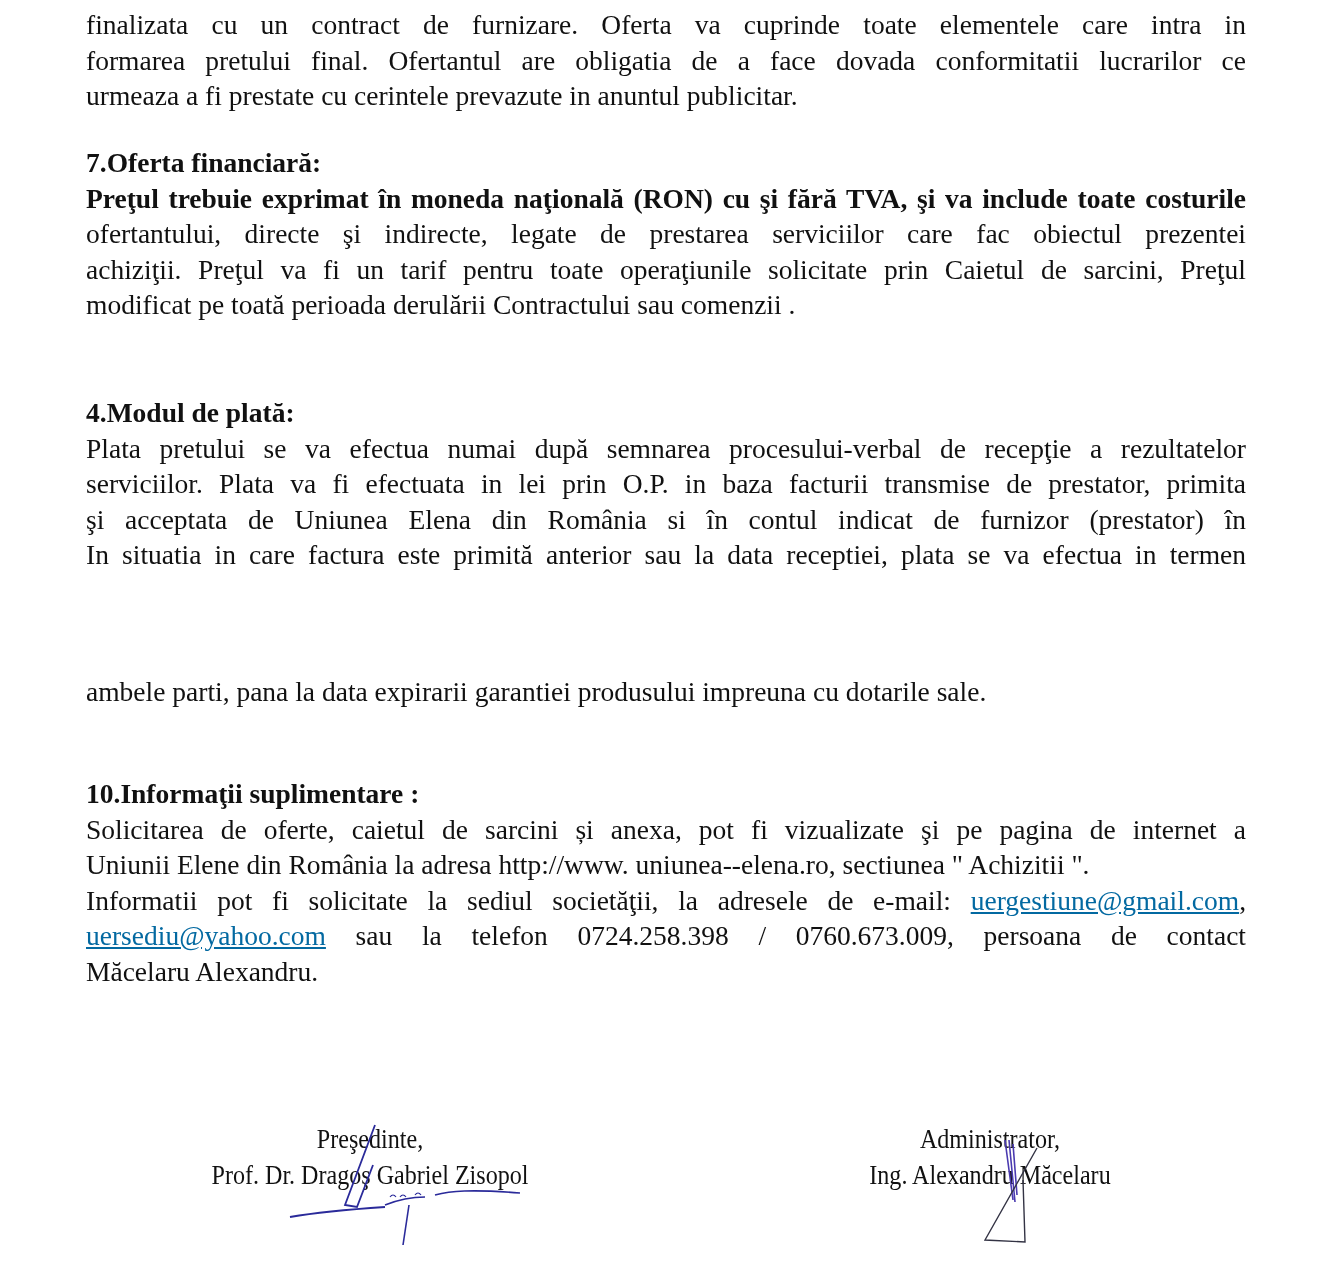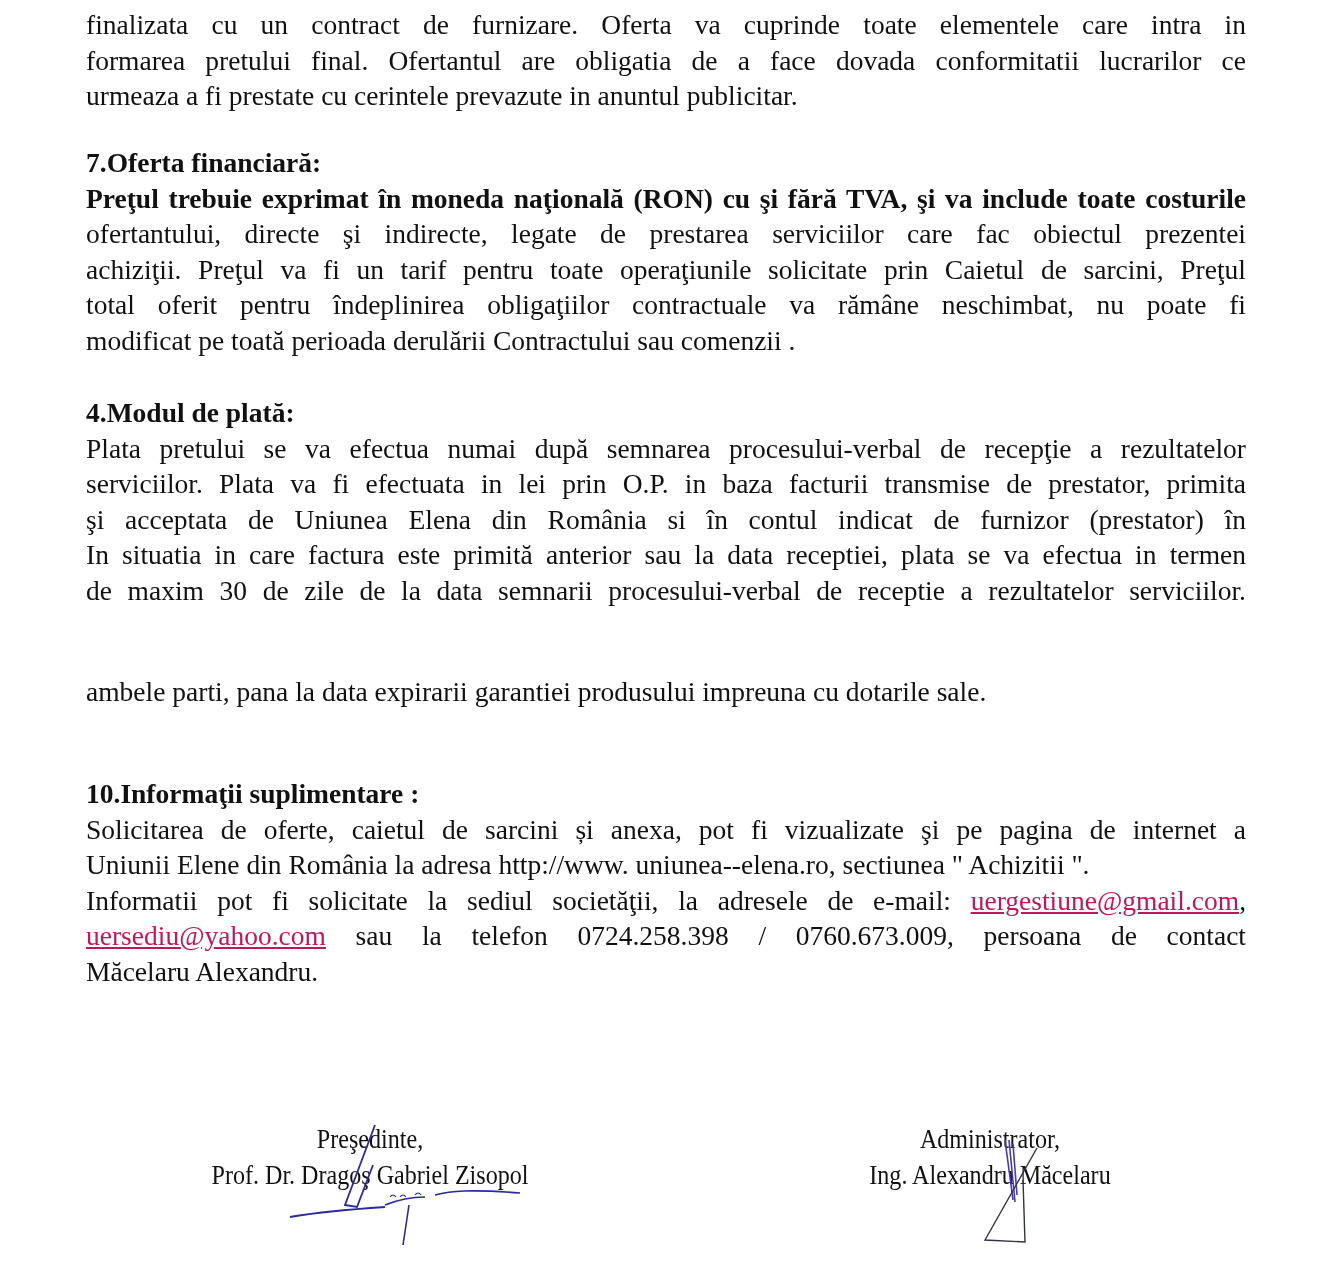--- a/index.html
+++ b/index.html
@@ -10,21 +10,21 @@
   }
   .page { position: absolute; left: 80px; top: 0; width: 1160px; }
   .p {
     font-size: 27.5px; line-height: 35.6px; margin: 0;
     text-align: justify; text-align-last: left;
   }
   .p .line { display: block; text-align: justify; text-align-last: justify; white-space: nowrap; }
   .p .line.last { text-align-last: left; }
   .sec { position: absolute; left: 6px; width: 1160px; }
   .h { font-weight: bold; font-size: 27.5px; line-height: 35.6px; margin: 0; }
-  a.link { color: #be185d; text-decoration: underline; }
+  a.link { color: #0369a1; text-decoration: underline; }
   .b { font-weight: bold; }
 
   .sig { position: absolute; text-align: center; font-size: 28px; line-height: 36px; transform: scaleX(0.86); transform-origin: center; }
   .sig .t { display: block; }
   .sig-left { left: 140px; top: 1121px; width: 460px; }
   .sig-right { left: 790px; top: 1121px; width: 400px; }
   svg.scribble { position: absolute; overflow: visible; }
 </style>
 </head>
 <body>
@@ -38,33 +38,31 @@
       <span class="line last" style="white-space: normal;">urmeaza a fi prestate cu cerintele prevazute in anuntul publicitar.</span>
     </p>
   </div>
 
   <div class="sec" style="top:145px;">
     <p class="h">7.Oferta financiară:</p>
     <p class="p">
       <span class="line" style="white-space: normal; font-weight: bold;">Preţul trebuie exprimat în moneda naţională (RON) cu şi fără TVA, şi va include toate costurile</span>
       <span class="line" style="white-space: normal;">ofertantului, directe şi indirecte, legate de prestarea serviciilor care fac obiectul prezentei</span>
       <span class="line" style="white-space: normal;">achiziţii. Preţul va fi un tarif pentru toate operaţiunile solicitate prin Caietul de sarcini, Preţul</span>
-      <span class="line" style="white-space: normal;">total oferit pentru îndeplinirea obligaţiilor contractuale va rămâne neschimbat, nu poate fi</span>
       <span class="line last" style="white-space: normal;">modificat pe toată perioada derulării Contractului sau comenzii .</span>
     </p>
   </div>
 
   <div class="sec" style="top:395px;">
     <p class="h">4.Modul de plată:</p>
     <p class="p">
       <span class="line" style="white-space: normal;">Plata pretului se va efectua numai după semnarea procesului-verbal de recepţie a rezultatelor</span>
       <span class="line" style="white-space: normal;">serviciilor. Plata va fi efectuata in lei prin O.P. in baza facturii transmise de prestator, primita</span>
       <span class="line" style="white-space: normal;">şi acceptata de Uniunea Elena din România si în contul indicat de furnizor (prestator) în</span>
       <span class="line" style="white-space: normal;">In situatia in care factura este primită anterior sau la data receptiei, plata se va efectua in termen</span>
-      <span class="line" style="white-space: normal;">de maxim 30 de zile de la data semnarii procesului-verbal de receptie a rezultatelor serviciilor.</span>
     </p>
   </div>
 
   <div class="sec" style="top:674px;">
     <p class="p">
       <span class="line last" style="white-space: normal;">ambele parti, pana la data expirarii garantiei produsului impreuna cu dotarile sale.</span>
     </p>
   </div>
 
   <div class="sec" style="top:776px;">

